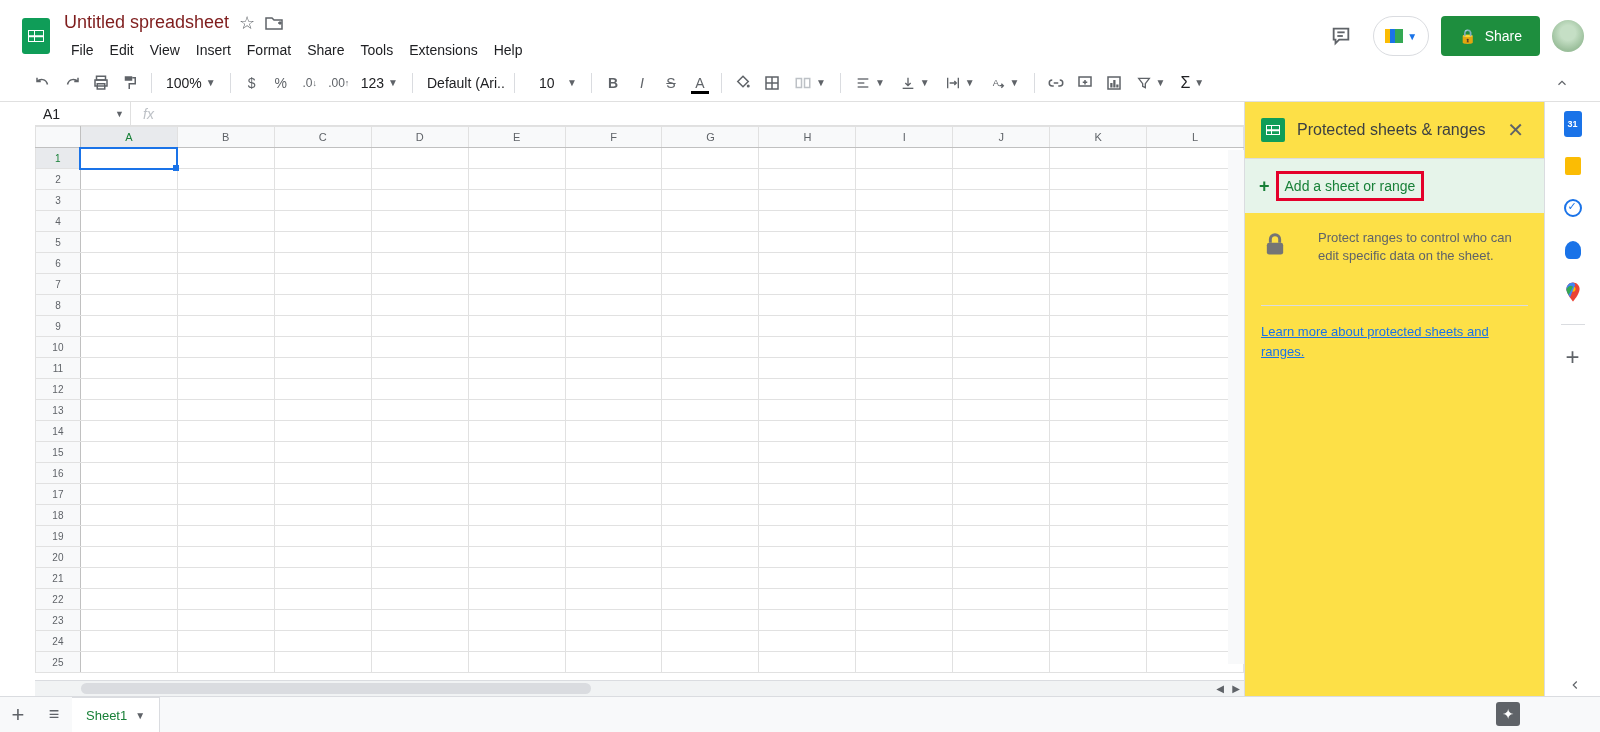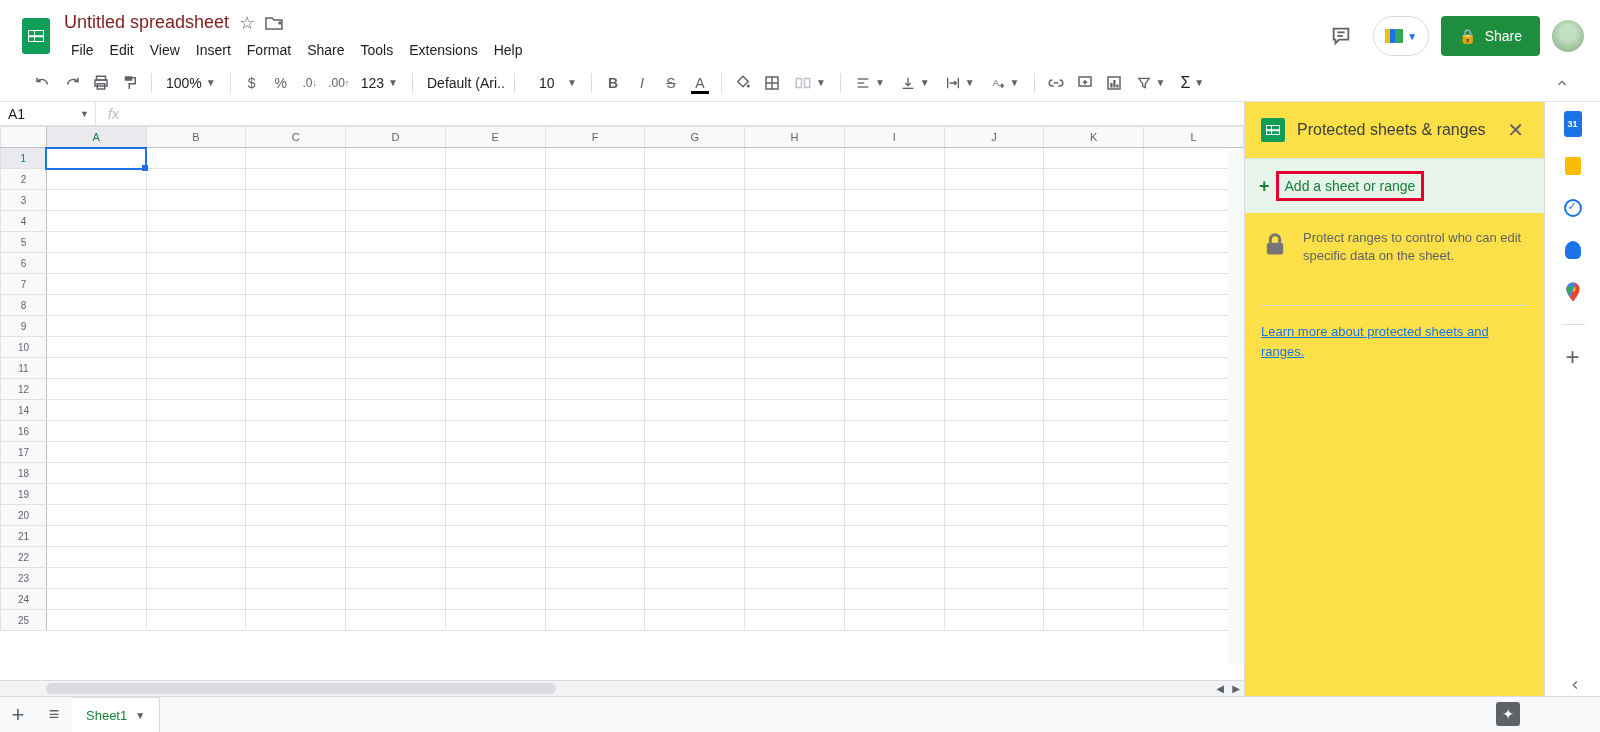--- a/index.html
+++ b/index.html
@@ -36,21 +36,21 @@
   .tb-btn { min-width:26px; height:26px; display:flex; align-items:center; justify-content:center; border-radius:2px; cursor:pointer; color:#5f6368; font-size:14px;}
   .tb-sep { width:1px; height:20px; background:#dadce0; margin:0 5px;}
   .tb-dd { display:flex; align-items:center; padding:0 6px; height:26px; font-size:14px; color:#202124; gap:4px;}
   .tb-dd .caret { font-size:10px; color:#5f6368;}
   .font-dd { width:85px; overflow:hidden; white-space:nowrap;}
   .text-color { position:relative;}
   .text-color::after { content:""; position:absolute; bottom:2px; left:4px; right:4px; height:3px; background:#000;}
   .collapse { margin-left:auto; margin-right: 15px;}
 
   
-  .main { display:flex; height:calc(732px - 64px - 38px - 36px); }
+  .main { display:flex; height:calc(732px - 64px - 38px - 36px);padding-left:35px; }
   
   
   .sheet-area { flex:1; display:flex; flex-direction:column; min-width:0; position:relative;}
   .formula-bar { height:24px; border-bottom:1px solid #e0e0e0; display:flex; align-items:center;}
   .name-box { width:96px; height:24px; border-right:1px solid #e0e0e0; display:flex; align-items:center; padding:0 8px; font-size:14px; position:relative;}
   .name-box .caret { position:absolute; right:6px; font-size:9px; color:#5f6368;}
   .fx { width:40px; padding-left:12px; color:#bdc1c6; font-style:italic; font-size:14px;}
   .formula-input { flex:1; border:none; font-size:14px; outline:none;}
   
   .grid-wrap { flex:1; overflow:hidden; position:relative;}
@@ -76,21 +76,21 @@
   .sp-header { display:flex; align-items:center; padding:12px 16px; gap:12px; border-bottom:1px solid #dadce0;}
   .sp-logo { width:24px; height:24px; background:#0f9d58; border-radius:2px; display:flex; align-items:center; justify-content:center;}
   .sp-logo-grid { width:14px; height:10px; border:1.5px solid #fff; position:relative;}
   .sp-logo-grid::before { content:""; position:absolute; left:0; right:0; top:50%; height:1.5px; background:#fff; transform:translateY(-50%);}
   .sp-logo-grid::after { content:""; position:absolute; top:0; bottom:0; left:33%; width:1.5px; background:#fff;}
   .sp-title { font-size:16px; color:#3c4043; flex:1; line-height:1.3;}
   .sp-close { color:#5f6368; font-size:20px; cursor:pointer; padding:4px;}
   .sp-add { display:flex; align-items:center; padding:12px 14px; background:#e6f4ea; color:#188038; font-size:14px; gap:6px; cursor:pointer;}
   .sp-add-text { border:3px solid #e4002b; padding:4px 6px; display:inline-block;}
   .sp-body { padding:16px;}
-  .sp-info { display:flex; gap:14px; margin-bottom:20px; padding-bottom:20px;}
+  .sp-info { display:flex; gap:29px; margin-bottom:20px; padding-bottom:20px;}
   .sp-info .lock { color:#757575; font-size:28px; align-self:flex-start;}
   .sp-info .txt { color:#5f6368; font-size:13px; line-height:1.4;}
   .sp-divider { border-top:1px solid #dadce0; margin-bottom:16px;}
   .sp-link { color:#1a73e8; font-size:13px; line-height:1.5;}
   
   
   .right-rail { width:56px; border-left:1px solid #dadce0; display:flex; flex-direction:column; align-items:center; padding-top:12px; gap:22px; background:#fff;}
   .rail-icon { width:20px; height:20px; display:flex; align-items:center; justify-content:center; cursor:pointer;}
   .rail-cal { width:18px; height:26px; background:#1a73e8; border-radius:3px; color:#fff; font-size:9px; font-weight:bold; display:flex; align-items:center; justify-content:center;}
   .rail-keep { width:16px; height:18px; background:#fbbc04; border-radius:2px;}
@@ -519,21 +519,51 @@
               <td class="cell"></td>
               <td class="cell"></td>
               <td class="cell"></td>
               <td class="cell"></td>
               <td class="cell"></td>
               <td class="cell"></td>
               <td class="cell"></td>
               <td class="cell"></td>
             </tr>
             <tr>
+              <th class="row-h">13</th>
+              <td class="cell"></td>
+              <td class="cell"></td>
+              <td class="cell"></td>
+              <td class="cell"></td>
+              <td class="cell"></td>
+              <td class="cell"></td>
+              <td class="cell"></td>
+              <td class="cell"></td>
+              <td class="cell"></td>
+              <td class="cell"></td>
+              <td class="cell"></td>
+              <td class="cell"></td>
+            </tr>
+            <tr>
               <th class="row-h">14</th>
+              <td class="cell"></td>
+              <td class="cell"></td>
+              <td class="cell"></td>
+              <td class="cell"></td>
+              <td class="cell"></td>
+              <td class="cell"></td>
+              <td class="cell"></td>
+              <td class="cell"></td>
+              <td class="cell"></td>
+              <td class="cell"></td>
+              <td class="cell"></td>
+              <td class="cell"></td>
+            </tr>
+            <tr>
+              <th class="row-h">15</th>
               <td class="cell"></td>
               <td class="cell"></td>
               <td class="cell"></td>
               <td class="cell"></td>
               <td class="cell"></td>
               <td class="cell"></td>
               <td class="cell"></td>
               <td class="cell"></td>
               <td class="cell"></td>
               <td class="cell"></td>

